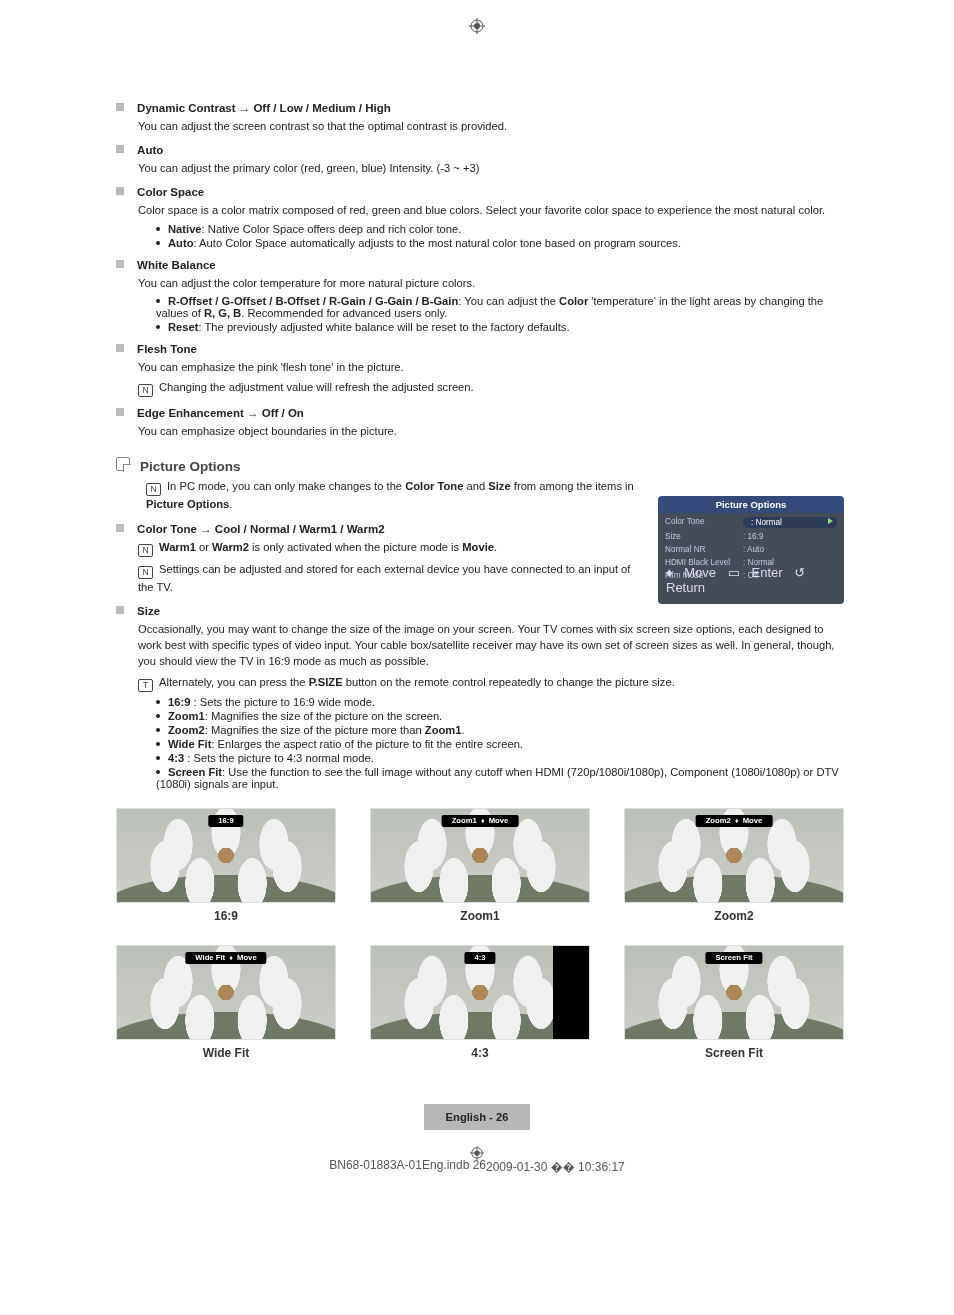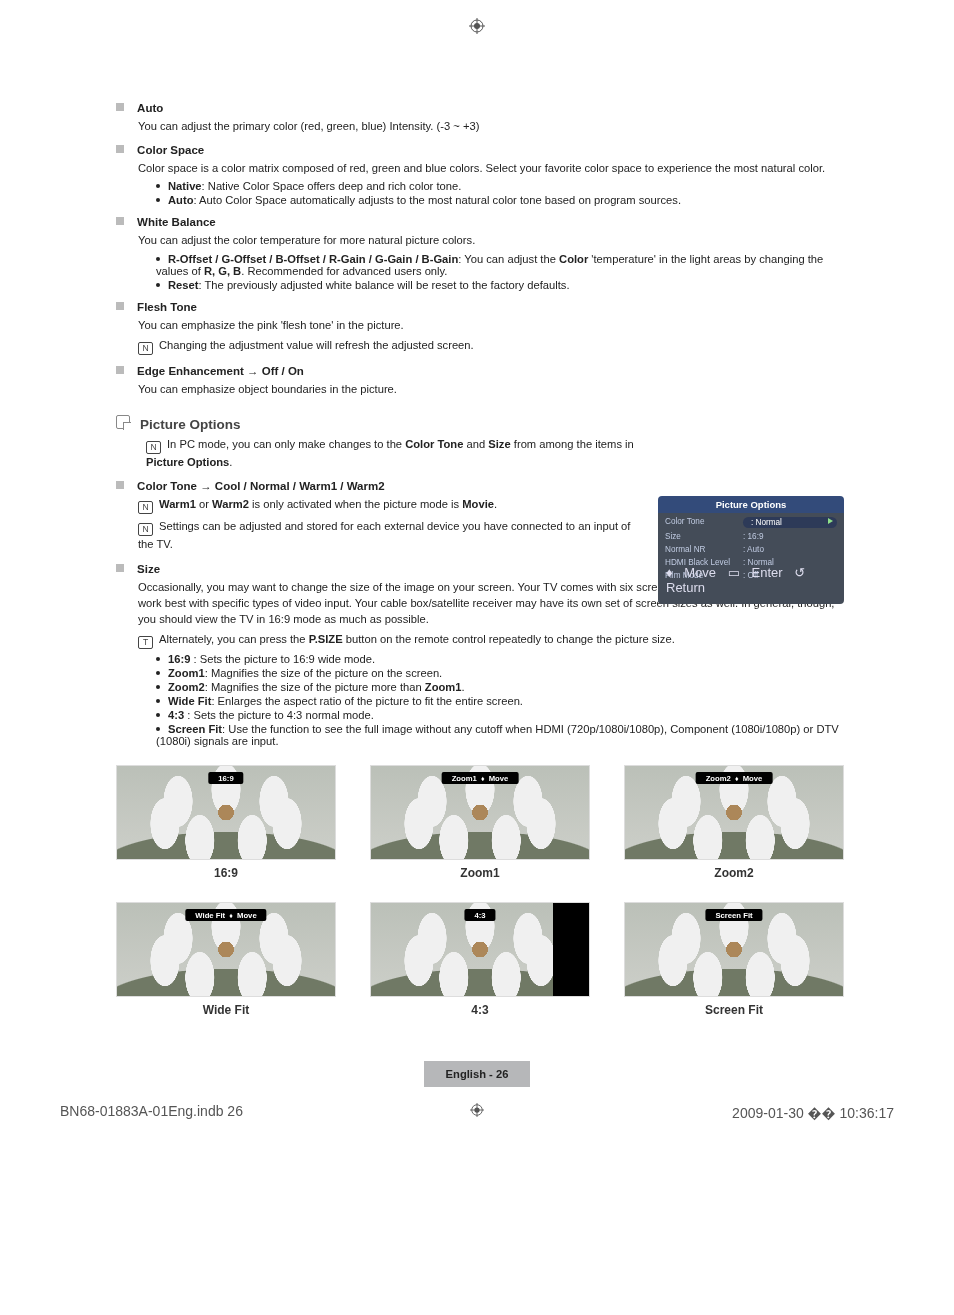--- a/index.html
+++ b/index.html
@@ -233,24 +233,24 @@
     margin:0 auto;
     background:#b6b7b9;
     text-align:center;
     font-size:11.2px;
     font-weight:bold;
     padding:7px 0;
     color:#222;
   }
   .footrow {
     display:flex;
-    justify-content:space-between;
-    font-size:14px;
+    justify-content:center;
+    font-size:12px;
     color:#555;
-    margin-top:16px;
+    margin-top:28px;
   }
   .regmark {
     position:absolute;
     left:50%;top:42px;
     transform:translateX(-50%);
     width:14px;height:14px;
   }
   b { font-weight:bold; }
 </style>
 </head>
@@ -260,20 +260,25 @@
 
   <svg class="crop-top" width="16" height="16" viewBox="0 0 16 16">
       <circle cx="8" cy="8" r="6" fill="none" stroke="#555" stroke-width="1"></circle>
       <circle cx="8" cy="8" r="3" fill="#555"></circle>
       <line x1="8" y1="0" x2="8" y2="16" stroke="#555" stroke-width="1"></line>
       <line x1="0" y1="8" x2="16" y2="8" stroke="#555" stroke-width="1"></line>
     </svg>
 
   <div class="content">
 
+    <div class="sec">
+      <span class="squareb"></span>
+      <span class="headline">Dynamic Contrast → Off / Low / Medium / High</span>
+      <div class="body">You can adjust the screen contrast so that the optimal contrast is provided.</div>
+    </div>
 
     <div class="sec">
       <span class="squareb"></span>
       <span class="headline">Auto</span>
       <div class="body">You can adjust the primary color (red, green, blue) Intensity. (-3 ~ +3)</div>
     </div>
 
     <div class="sec">
       <span class="squareb"></span>
       <span class="headline">Color Space</span>

